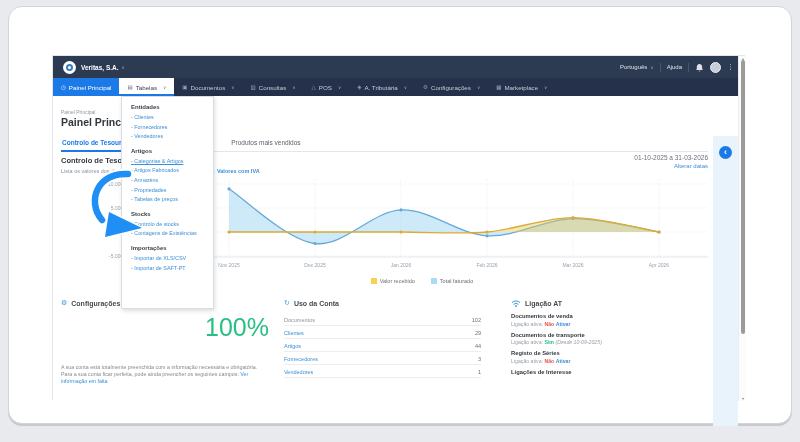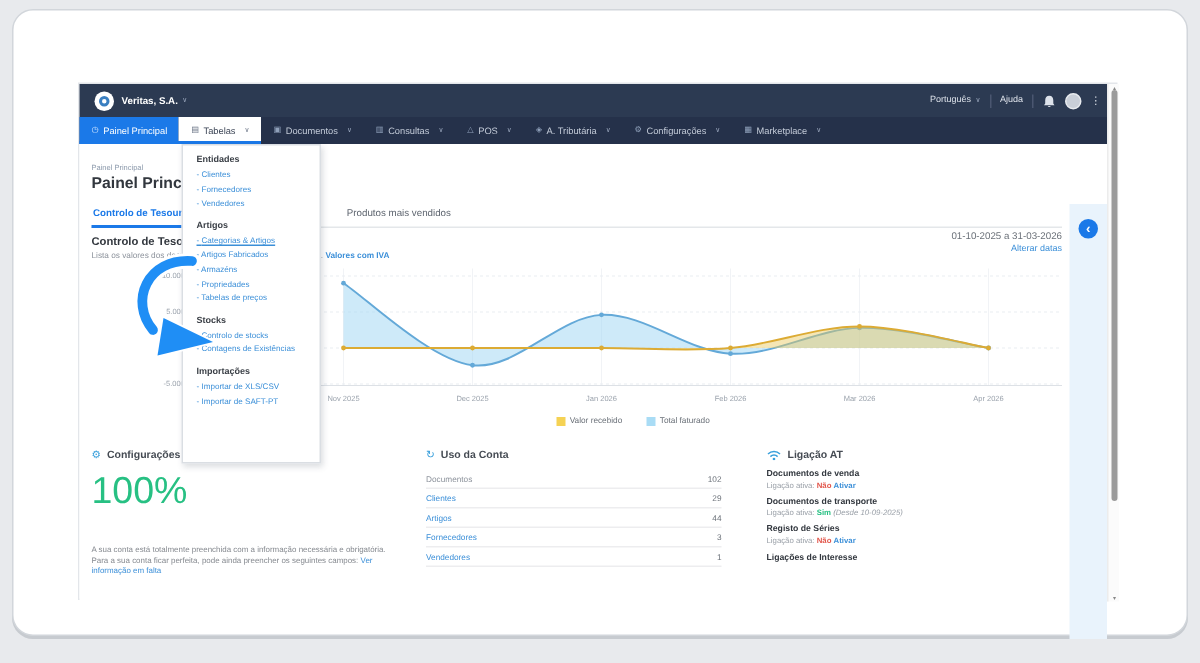--- a/index.html
+++ b/index.html
@@ -52,21 +52,21 @@
   .chart-wrap { position:absolute; left:83px; top:81px; width:572px; height:94px; }
   .legend { position:absolute; left:83px; top:182px; width:572px; display:flex; justify-content:center; gap:16px; }
   .legend-item { display:flex; align-items:center; gap:3px; font-size:5.5px; color:#6a7078; }
   .legend-swatch { width:6px; height:6px; display:inline-block; }
 
   
   .panel { position:absolute; top:203px; }
   .panel-h { display:flex; align-items:center; gap:4px; font-size:7px; font-weight:bold; color:#454b53; margin-bottom:6px; }
   .panel-h .p-ic { color:#3aa0dc; font-size:7px; font-weight:normal; }
   .panel-config { left:8px; width:208px; }
-  .pct { text-align:left; font-size:25px; color:#27c083; margin:2px 0 22px; }
+  .pct { text-align:right; font-size:25px; color:#27c083; margin:2px 0 22px; }
   .cfg-text { font-size:5.3px; color:#85898f; line-height:7.2px; }
   .panel-usage { left:231px; width:197px; }
   .u-row { display:flex; justify-content:space-between; font-size:5.5px; padding:3.5px 0 2.5px; border-bottom:1px solid #ededef; }
   .u-label { color:#8d939c; } .u-label.lnk { color:#3b8fd8; }
   .u-val { color:#6a7078; }
   .panel-at { left:458px; width:197px; }
   .at-block { margin-bottom:5px; }
   .at-title { font-size:5.8px; font-weight:bold; color:#32373e; margin-bottom:1.5px; }
   .at-detail { font-size:5.2px; color:#9aa0a8; }
   .st-red { color:#e2574c; font-weight:bold; }

